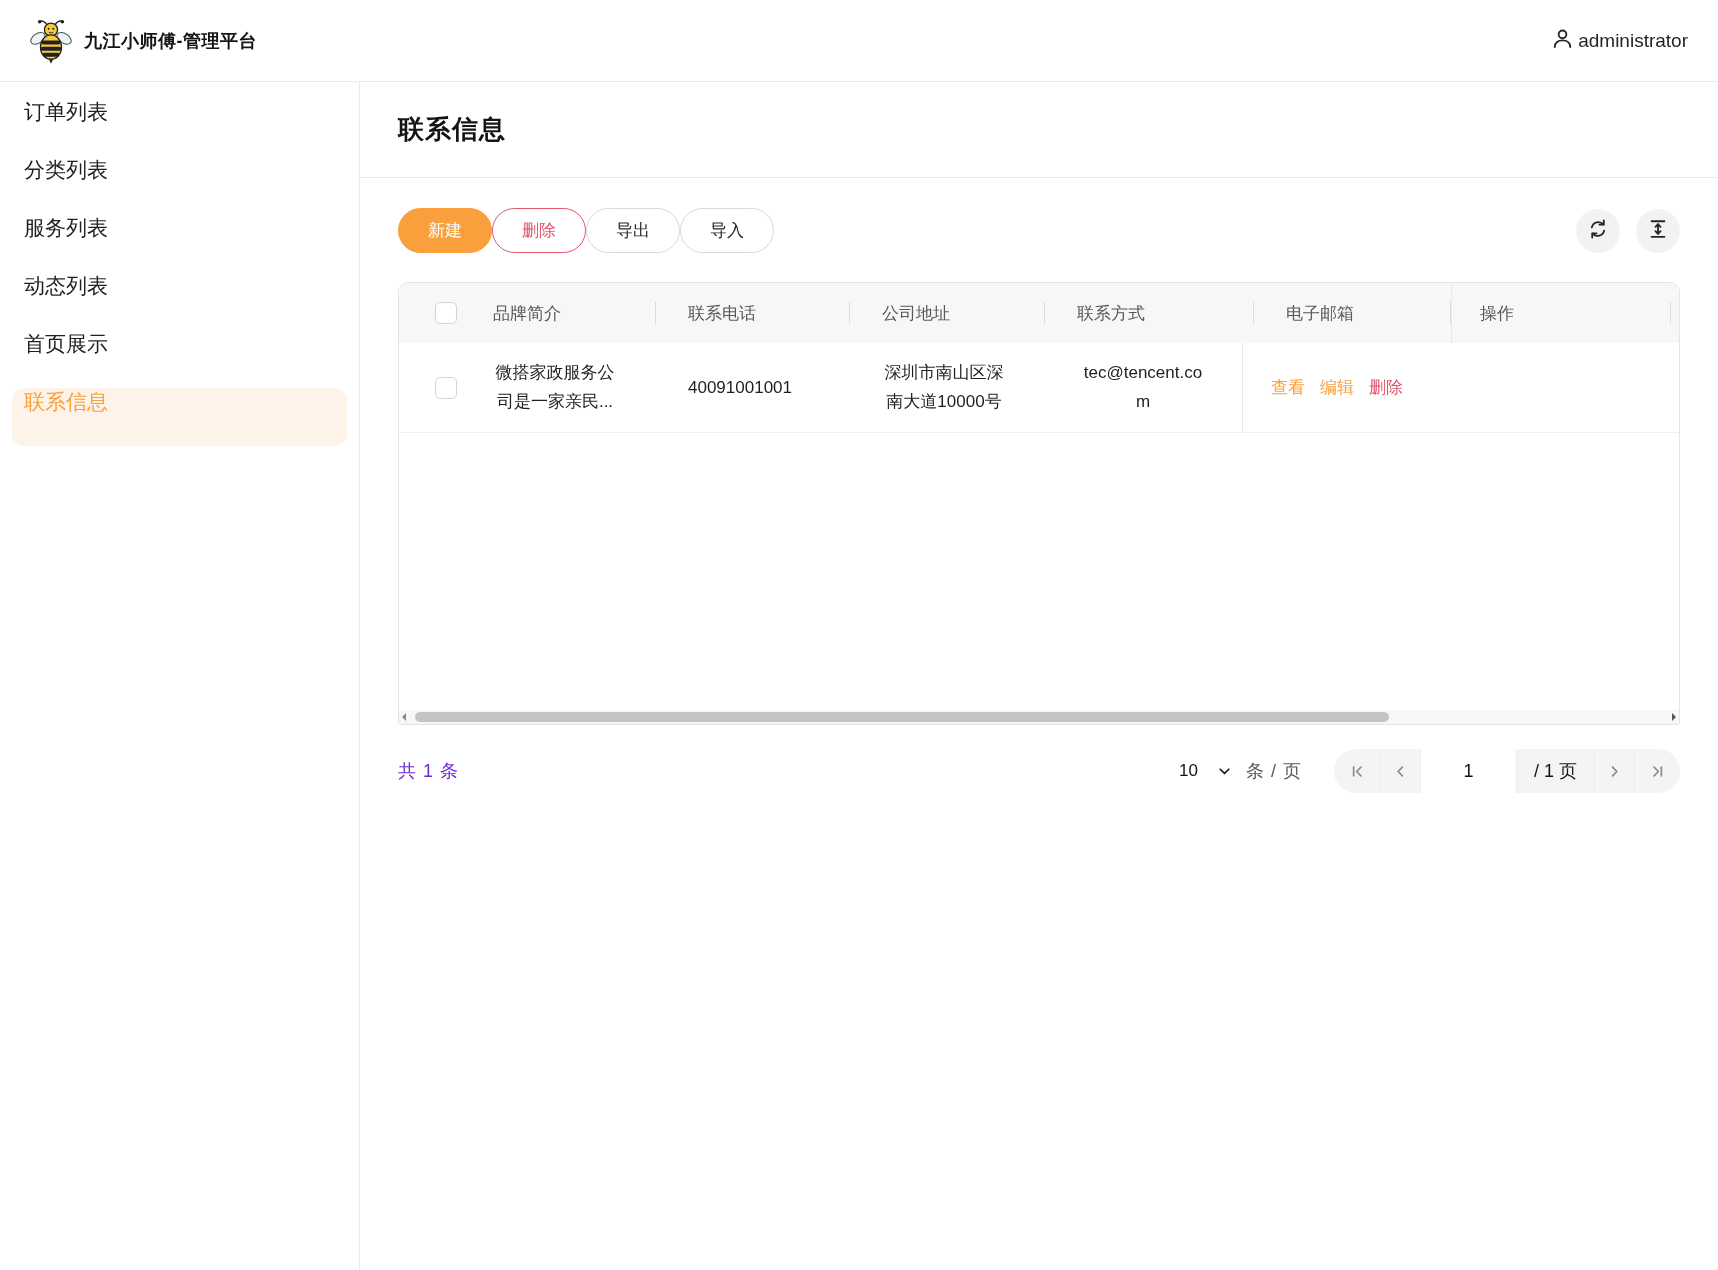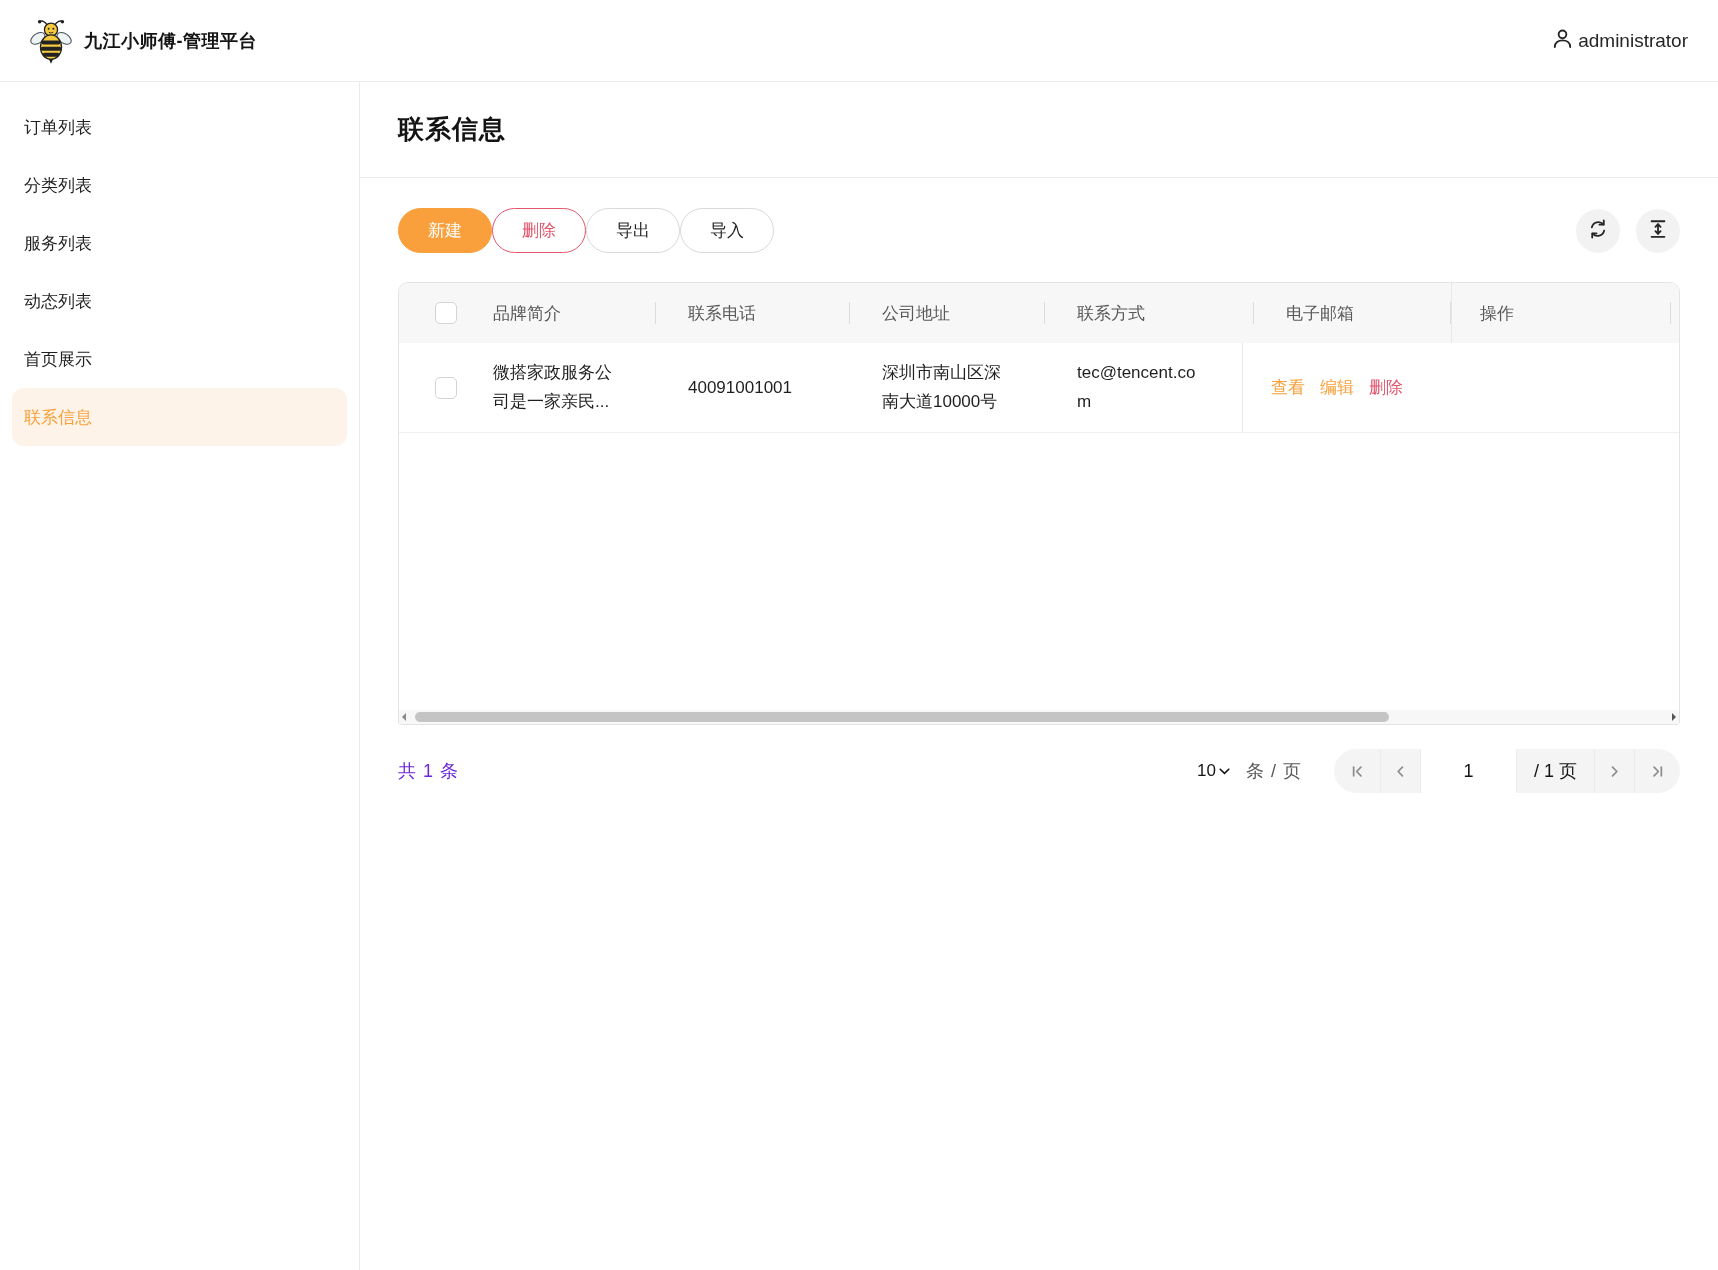--- a/index.html
+++ b/index.html
@@ -14,22 +14,22 @@
     padding:0 30px; border-bottom:1px solid #ebebeb; background:#fff;
   }
   .logo { width:42px; height:50px; margin-right:12px; display:flex; align-items:center; }
   .app-title { font-size:18px; font-weight:bold; color:#141414; letter-spacing:.5px; }
   .topbar-right { margin-left:auto; display:flex; align-items:center; gap:4px; cursor:pointer; }
   .user-name { font-size:19px; color:#262626; }
   
   .shell { display:flex; height:1188px; }
   .sidebar { width:360px; border-right:1px solid #ebebeb; padding-top:16px; flex:none; }
   .side-item {
-    height:58px; margin:0 12px; display:flex; align-items:center;
-    padding-left:12px; font-size:17px; color:#1f1f1f; cursor:pointer; border-radius:12px;
+    height:58px; margin:0 12px; display:flex; 
+    padding-left:12px; font-size:21px; color:#1f1f1f; cursor:pointer; border-radius:12px;
   }
   .side-item.active { background:#fdf3e8; color:#f9a03c; }
   .main { flex:1; min-width:0; }
   
   .page-head { padding:30px 38px; border-bottom:1px solid #ebebeb; }
   .page-title { font-size:26px; font-weight:bold; color:#141414; letter-spacing:1px; }
   
   .toolbar { margin:30px 38px 0; display:flex; align-items:center; }
   .btn {
     height:45px; padding:0 29px; border-radius:23px; font-size:17px;
@@ -51,21 +51,21 @@
   .t-head { display:flex; height:60px; background:#f7f7f7; border-radius:9px 9px 0 0; }
   .t-row  { display:flex; height:90px; border-bottom:1px solid #efefef; background:#fff; }
   .t-filler { height:278px; background:#fff; }
   .col-check  { width:62px;  flex:none; display:flex; align-items:center; justify-content:center; }
   .col-brand  { width:195px; flex:none; }
   .col-phone  { width:194px; flex:none; }
   .col-addr   { width:195px; flex:none; }
   .col-email  { width:197px; flex:none; }
   .col-cont   { width:209px; flex:none; }
   .col-act    { flex:1; }
-  .th, .td { display:flex; align-items:center; padding-left:32px; position:relative; }
+  .th, .td { display:flex; align-items:center; padding-left:32px; position:relative;text-align:center; }
   .th { font-size:17px; color:#595959; font-weight:normal; }
   .td { font-size:17px; color:#1f1f1f; }
   .th.divider::after {
     content:""; position:absolute; right:0; top:19px; width:1px; height:22px; background:#dcdcdc;
   }
   .th.divider-in::after { right:8px; }
   .col-act.th, .col-act.td { padding-left:28px; border-left:1px solid #e8e8e8; }
   .wrap-block { line-height:1.65; }
   .w-brand { width:124px; }
   .w-addr  { width:124px; }
@@ -86,21 +86,21 @@
   .hs-left  { left:3px;  border-right-color:#8a8a8a; border-left-width:0; }
   .hs-right { right:3px; border-left-color:#555;    border-right-width:0; }
   .hs-thumb {
     position:absolute; left:16px; top:2px; height:10px; width:974px;
     background:#c4c4c4; border-radius:6px; cursor:pointer;
   }
   
   .pager { margin:24px 38px 0; display:flex; align-items:center; height:44px; }
   .total { font-size:18px; color:#6d28d9; letter-spacing:1px; }
   .pager-right { margin-left:auto; display:flex; align-items:center; }
-  .size-select { display:flex; align-items:flex-start; gap:3px; cursor:pointer; margin-right:16px; }
+  .size-select { display:flex; align-items:flex-start; gap:21px; cursor:pointer; margin-right:16px; }
   .size-val { font-size:17px; color:#141414; }
   .per-page { font-size:18px; color:#595959; margin-right:32px; letter-spacing:1px; }
   .page-pill {
     height:44px; background:#f4f4f4; border-radius:22px; display:flex; align-items:stretch; overflow:hidden;
   }
   .pg-seg { display:flex; align-items:center; justify-content:center; cursor:pointer; border-left:1px solid #ececec; }
   .pg-seg:first-child { border-left:none; }
   .pg-first,.pg-last { width:46px; }
   .pg-prev,.pg-next  { width:40px; }
   .pg-input-wrap { width:96px; background:#fff; display:flex; align-items:center; justify-content:center; cursor:text; }

